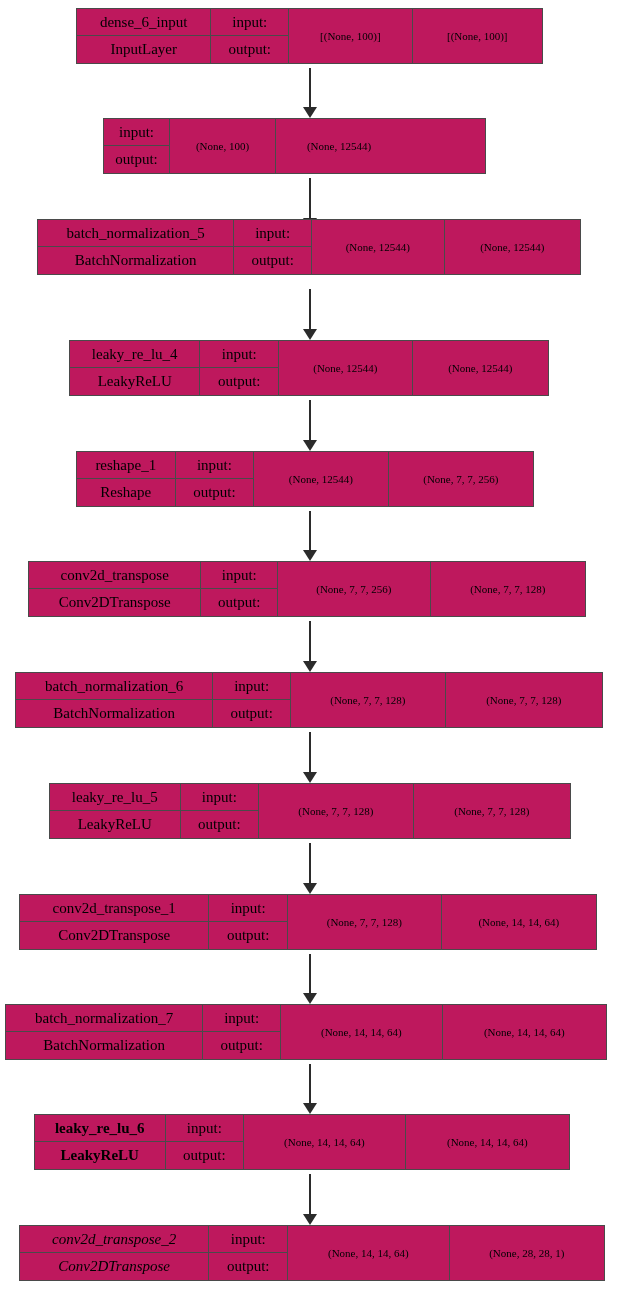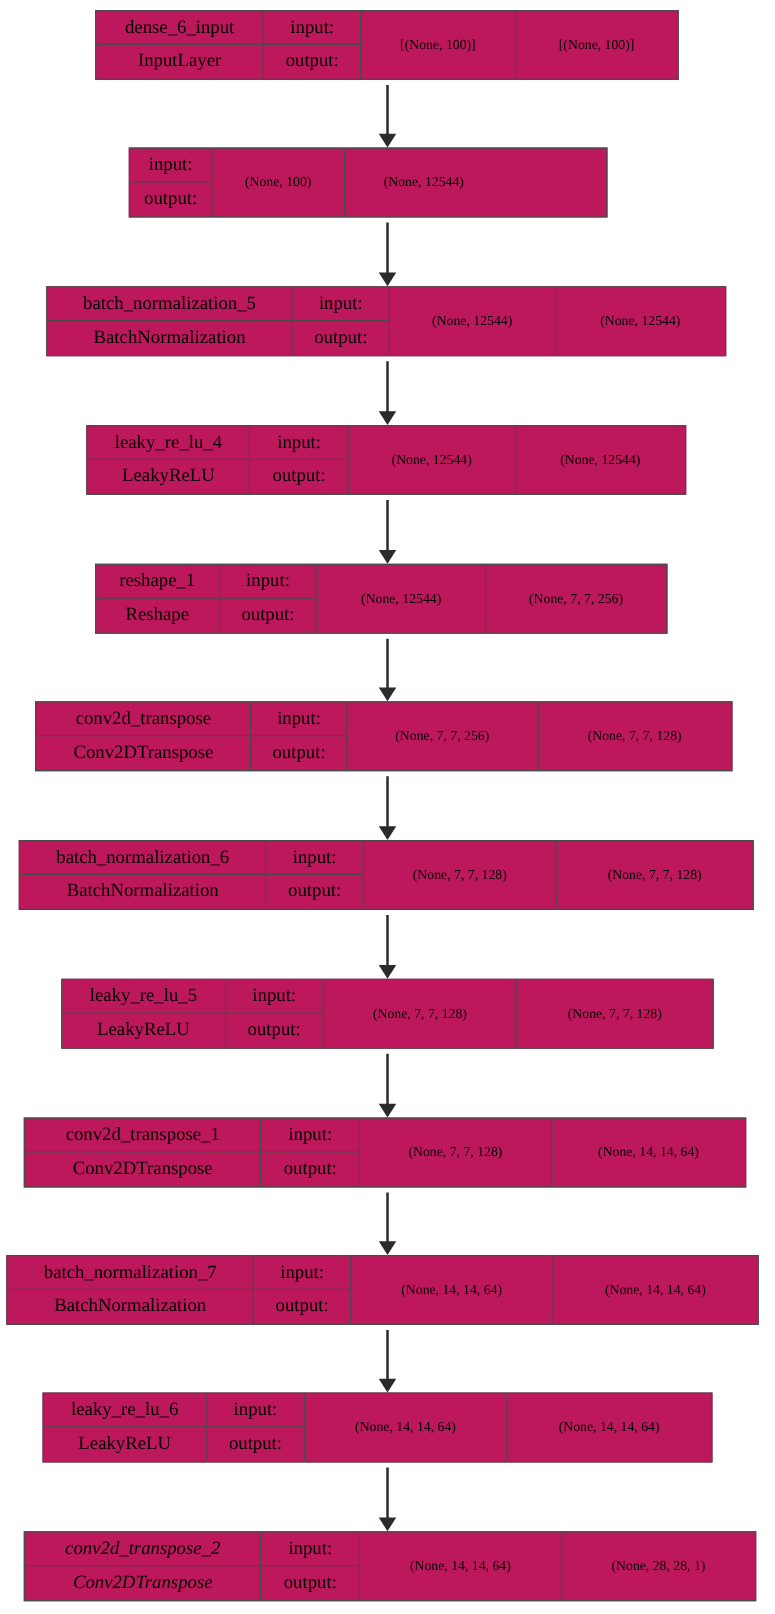--- a/index.html
+++ b/index.html
@@ -141,21 +141,21 @@
         <div class="cell">input:</div>
         <div class="cell">output:</div>
       </div>
       <div class="col col-shape" style="width: 106px;">
         <div class="shape-cell">(None, 100)</div>
       </div>
       <div class="col col-shape" style="width: 126px;">
         <div class="shape-cell">(None, 12544)</div>
       </div>
     </div>
-    <div class="node" style="top: 229px; left: 37px; width: 544px;">
+    <div class="node" style="top: 219px; left: 37px; width: 544px;">
       <div class="col col-name" style="width: 197px;">
         <div class="cell">batch_normalization_5</div>
         <div class="cell">BatchNormalization</div>
       </div>
       <div class="col col-io" style="width: 78px;">
         <div class="cell">input:</div>
         <div class="cell">output:</div>
       </div>
       <div class="col col-shape" style="width: 133px;">
         <div class="shape-cell">(None, 12544)</div>
@@ -270,21 +270,21 @@
         <div class="cell">output:</div>
       </div>
       <div class="col col-shape" style="width: 162px;">
         <div class="shape-cell">(None, 14, 14, 64)</div>
       </div>
       <div class="col col-shape" style="width: 164px;">
         <div class="shape-cell">(None, 14, 14, 64)</div>
       </div>
     </div>
     <div class="node" style="top: 1114px; left: 34px; width: 536px;">
-      <div class="col col-name" style="width: 131px;">
+      <div class="col col-name" style="width: 131px; font-weight: bold;">
         <div class="cell">leaky_re_lu_6</div>
         <div class="cell">LeakyReLU</div>
       </div>
       <div class="col col-io" style="width: 79px;">
         <div class="cell">input:</div>
         <div class="cell">output:</div>
       </div>
       <div class="col col-shape" style="width: 162px;">
         <div class="shape-cell">(None, 14, 14, 64)</div>
       </div>

